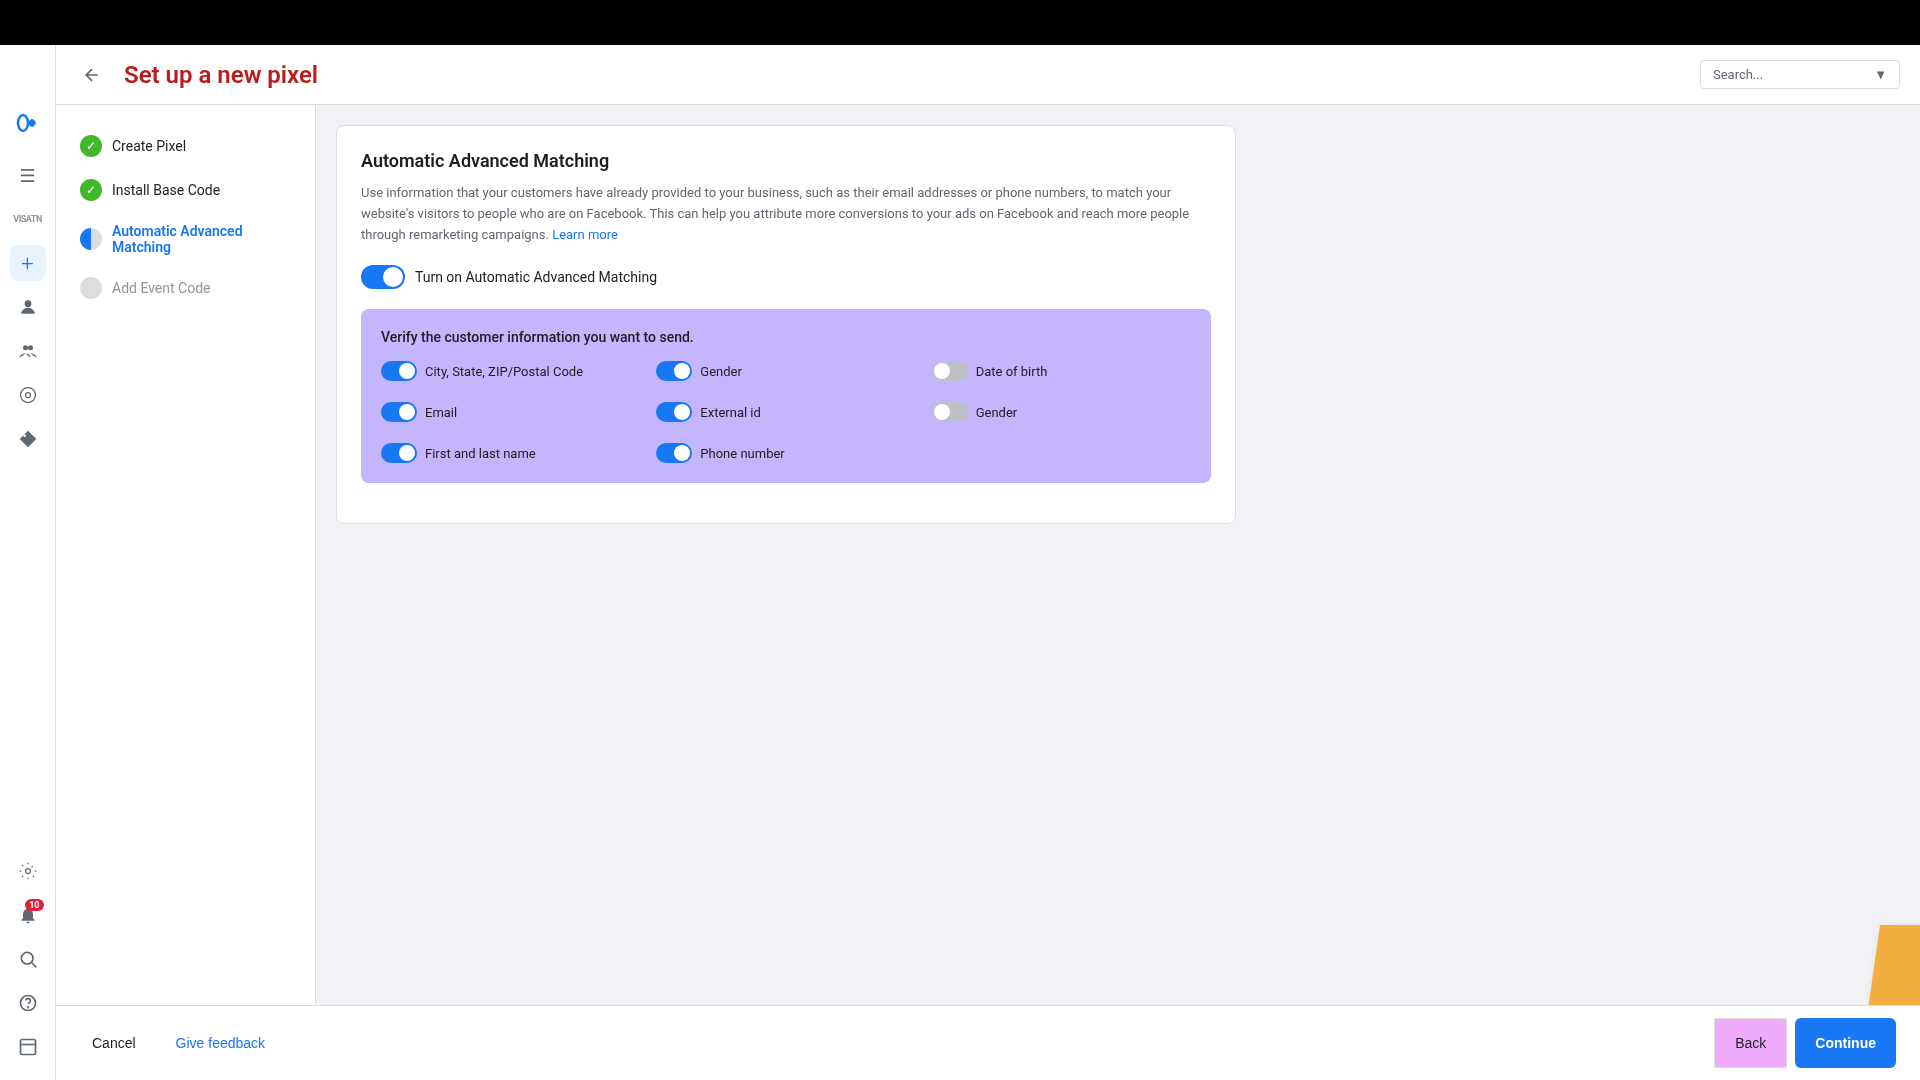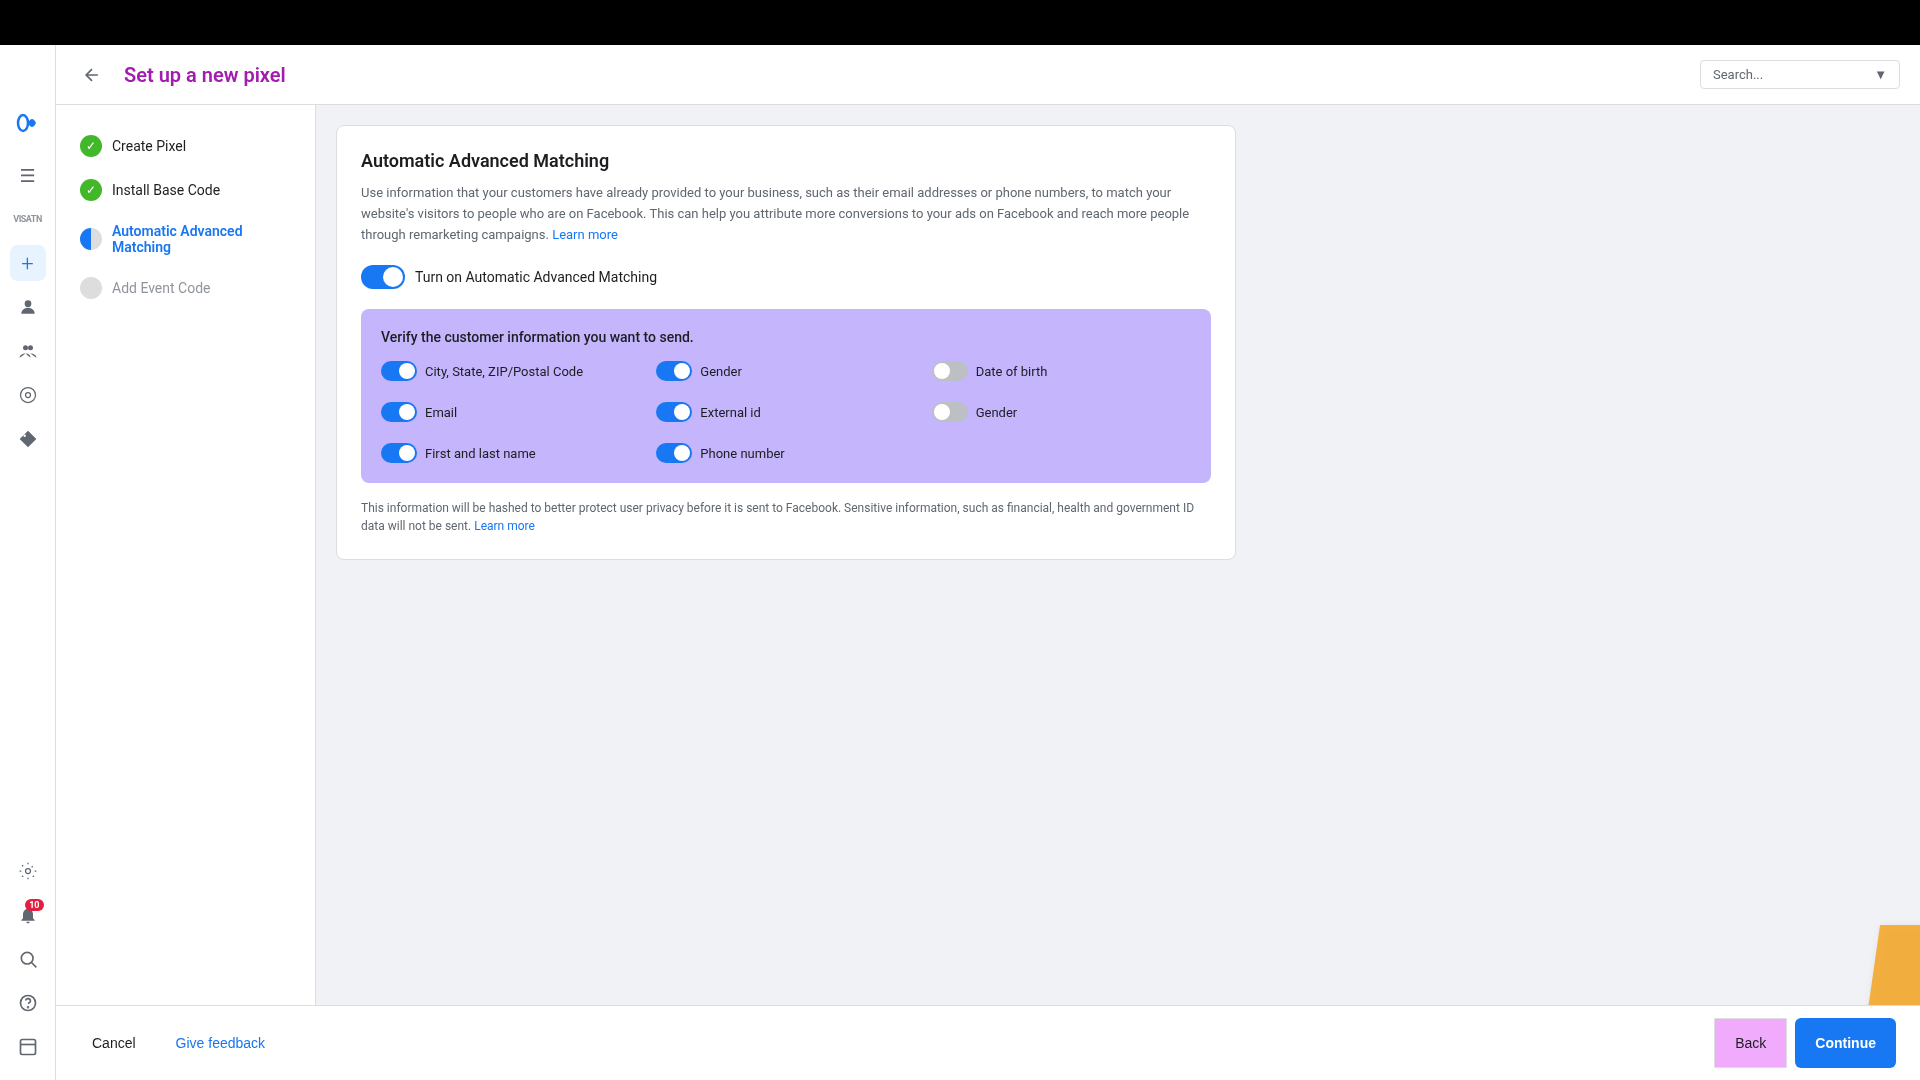--- a/index.html
+++ b/index.html
@@ -15,21 +15,21 @@
     .sidebar-icon.red-badge { position: relative; }
     .badge { position: absolute; top: 2px; right: 2px; background: #e41e3f; color: #fff; font-size: 9px; border-radius: 8px; padding: 1px 4px; font-weight: bold; }
     .sidebar-bottom { margin-top: auto; padding-bottom: 16px; display: flex; flex-direction: column; gap: 8px; align-items: center; }
 
     
     .main-area { margin-left: 56px; margin-top: 45px; flex: 1; display: flex; flex-direction: column; height: calc(1080px - 45px); }
 
     
     .header { background: #fff; border-bottom: 1px solid #ddd; padding: 0 20px; height: 60px; display: flex; align-items: center; gap: 16px; }
     .back-btn { width: 32px; height: 32px; border: none; background: none; cursor: pointer; display: flex; align-items: center; justify-content: center; color: #606770; font-size: 18px; }
-    .header-title { font-size: 20px; font-weight: 600; color: #a21caf; flex: 1; }
+    .header-title { font-size: 24px; font-weight: 600; color: #b91c1c; flex: 1; }
     .header-dropdown { margin-left: auto; display: flex; align-items: center; gap: 4px; border: 1px solid #ddd; border-radius: 4px; padding: 6px 12px; background: #fff; cursor: pointer; min-width: 200px; justify-content: space-between; }
     .header-dropdown span { font-size: 13px; color: #606770; }
 
     
     .content-wrapper { display: flex; flex: 1; overflow: hidden; }
 
     
     .steps-panel { width: 260px; background: #fff; border-right: 1px solid #ddd; padding: 20px 16px; }
     .step-item { display: flex; align-items: center; gap: 10px; padding: 10px 8px; border-radius: 6px; cursor: pointer; margin-bottom: 2px; }
     .step-circle { width: 22px; height: 22px; border-radius: 50%; display: flex; align-items: center; justify-content: center; flex-shrink: 0; font-size: 12px; }
@@ -254,24 +254,20 @@
             </div>
 
             <div class="field-item">
               <div class="toggle-small"></div>
               <span class="field-label">Phone number</span>
             </div>
 
           </div>
         </div>
 
-        <p class="privacy-note">
-          <span>This information will be hashed to better protect user privacy before it is sent to Facebook. Sensitive information, such as financial, health and government ID data will not be sent.</span>
-          <a href="#">Learn more</a>
-        </p>
       </div>
 
       <div class="arrow-decoration">
         <svg class="arrow-svg" width="220" height="240" viewBox="0 0 220 240" fill="none">
           <polygon points="60,0 160,0 180,140 220,110 110,240 0,110 40,140" fill="#f4a72e" opacity="0.9"></polygon>
         </svg>
       </div>
 
     </div>
   </div>

